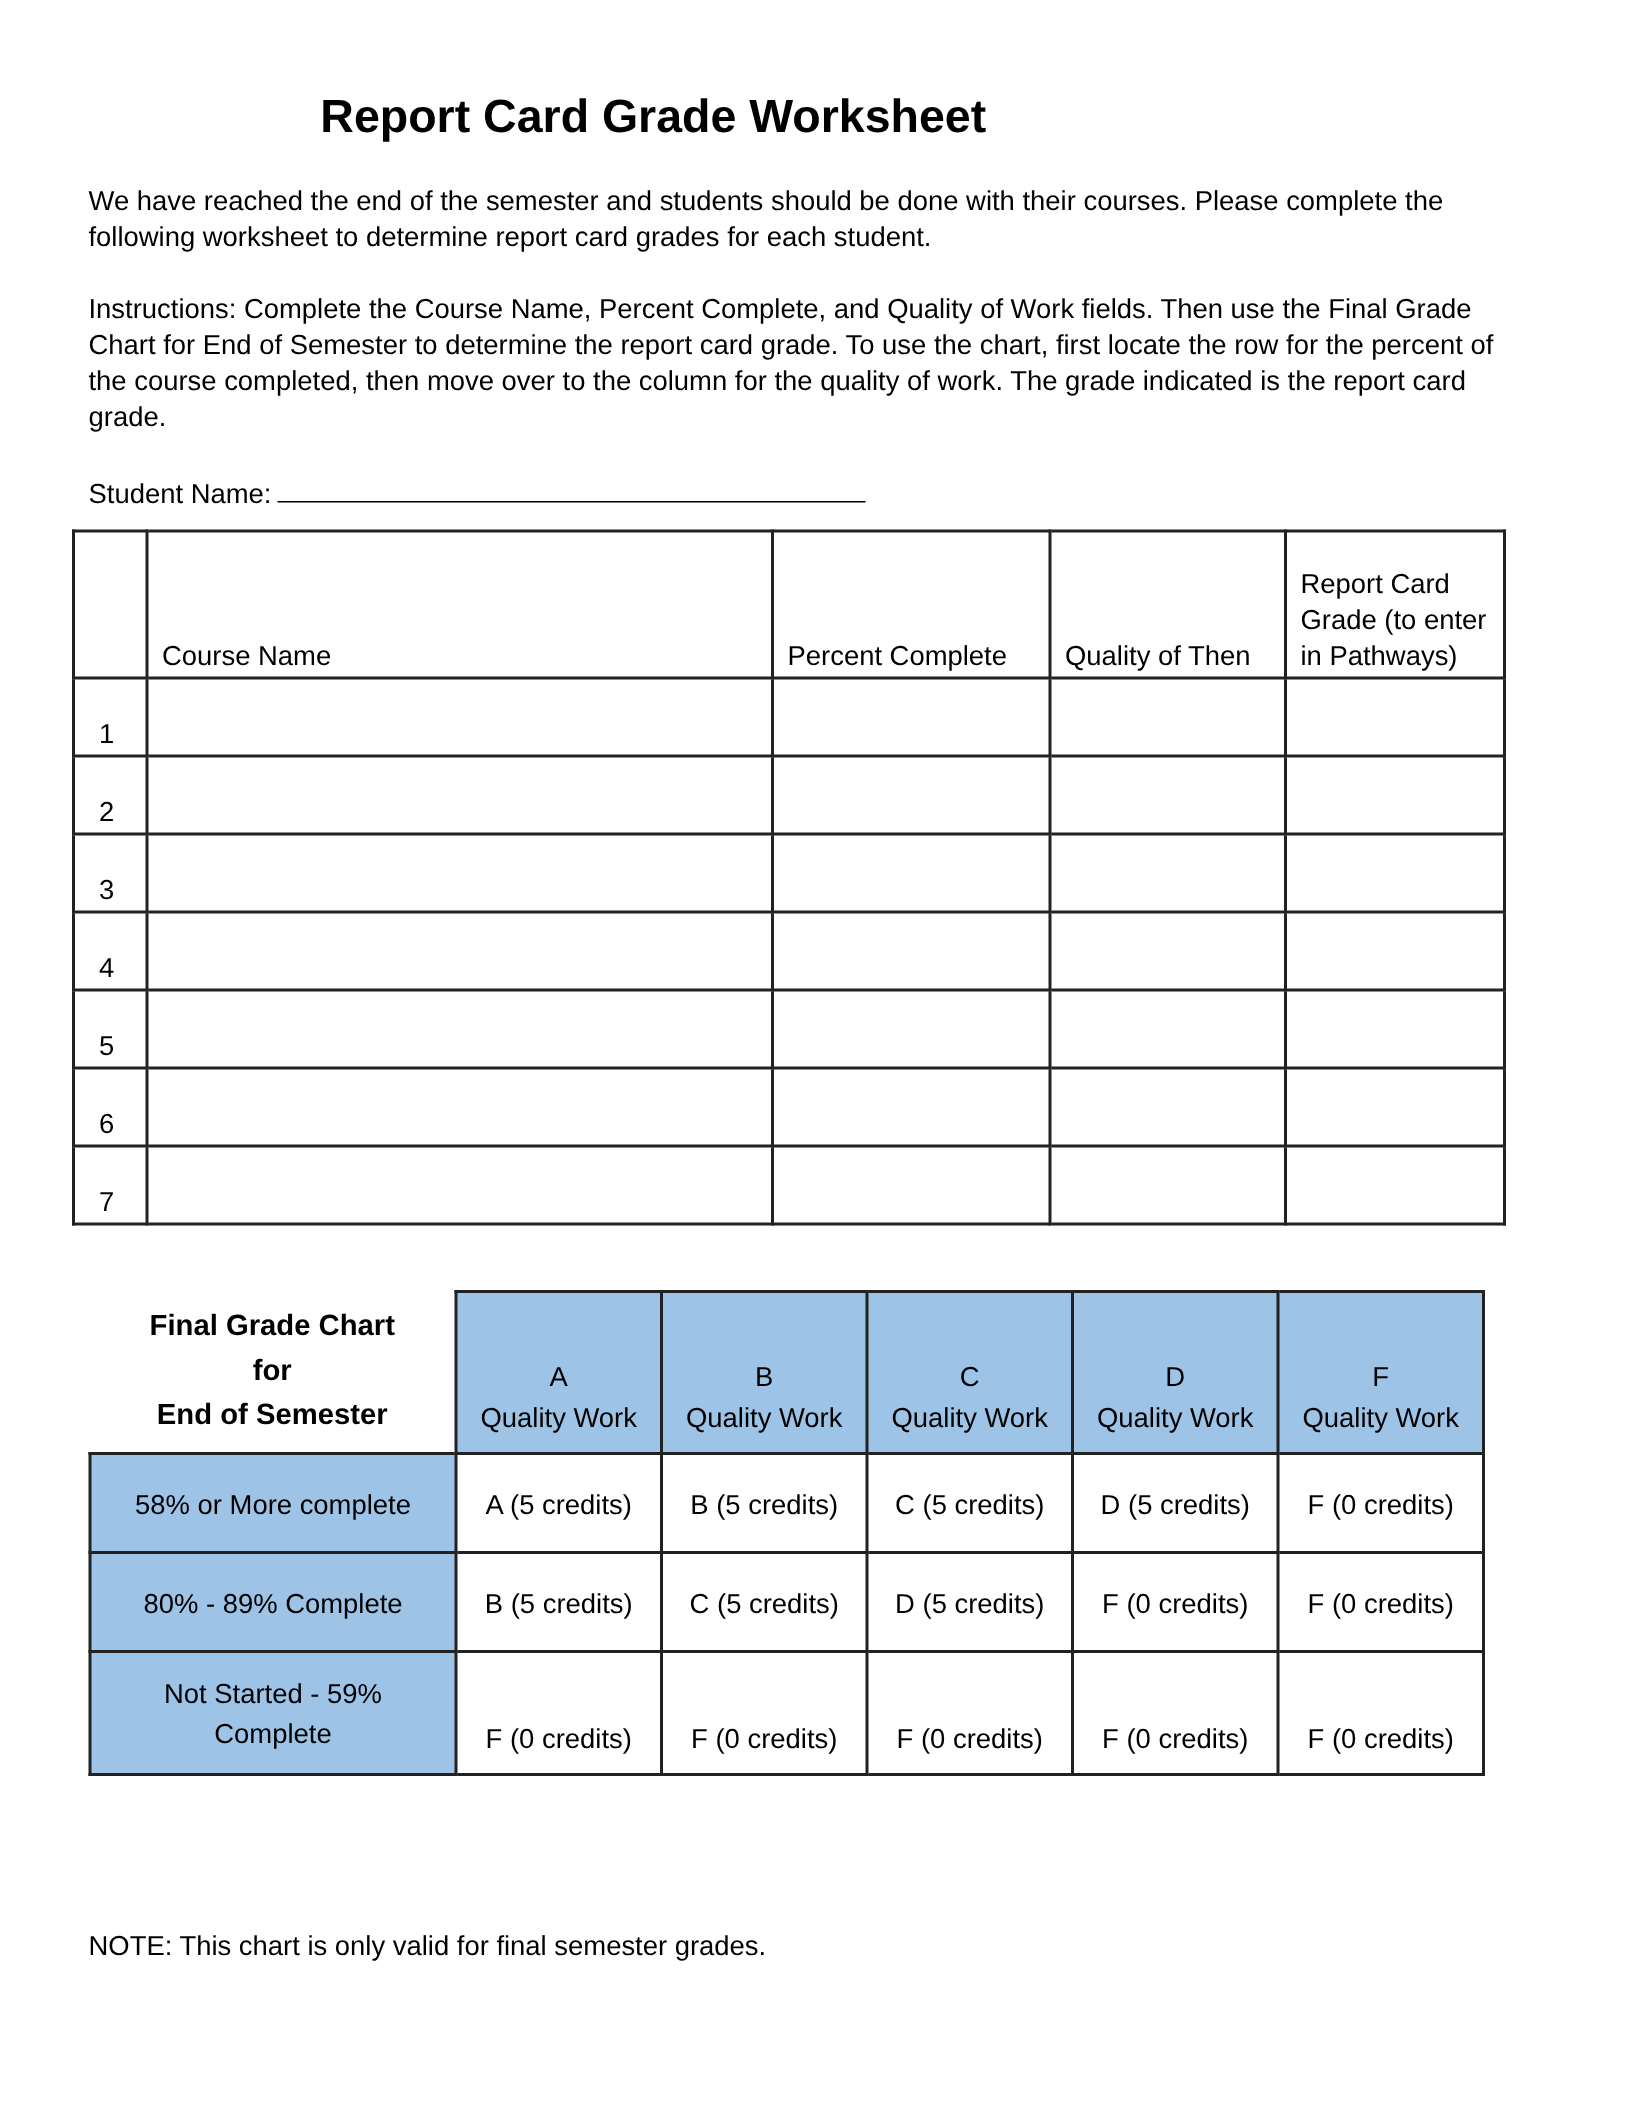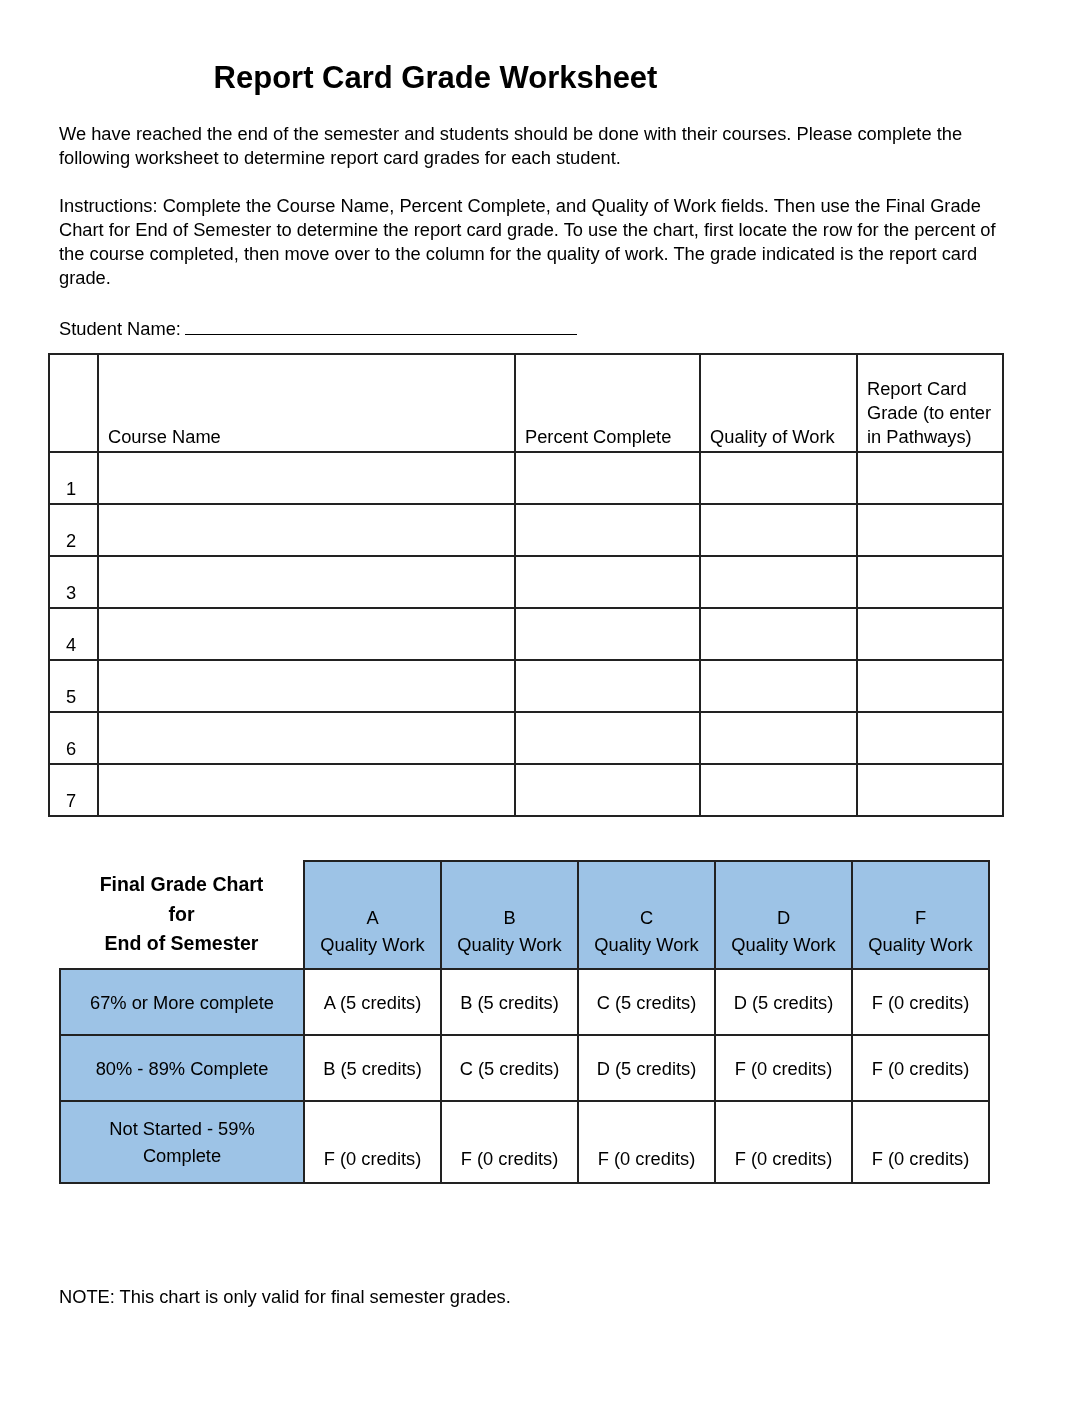--- a/index.html
+++ b/index.html
@@ -36,21 +36,21 @@
 <div class="student">
   <span>Student Name:</span><span class="line"></span>
 </div>
 
 <table class="ws">
   <tbody>
       <tr class="hdr">
     <td style="width:29px"></td>
     <td style="width:397px">Course Name</td>
     <td style="width:165px">Percent Complete</td>
-    <td style="width:137px">Quality of Work</td>
+    <td style="width:137px">Quality of Then</td>
     <td style="width:126px">Report Card Grade (to enter in Pathways)</td>
   </tr>
   </tbody>
     <tbody id="ws-body">
       <tr class="row">
         <td class="num">1</td>
         <td></td>
         <td></td>
         <td></td>
         <td></td>
@@ -125,21 +125,21 @@
           <div>Quality Work</div>
         </td>
     <td class="colhdr" style="width:135px">
           <div>F</div>
           <div>Quality Work</div>
         </td>
   </tr>
   </tbody>
     <tbody id="gc-body">
       <tr class="r">
-        <td class="rowhdr">67% or More complete</td>
+        <td class="rowhdr">58% or More complete</td>
         <td>A (5 credits)</td>
         <td>B (5 credits)</td>
         <td>C (5 credits)</td>
         <td>D (5 credits)</td>
         <td>F (0 credits)</td>
       </tr>
       <tr class="r">
         <td class="rowhdr">80% - 89% Complete</td>
         <td>B (5 credits)</td>
         <td>C (5 credits)</td>

